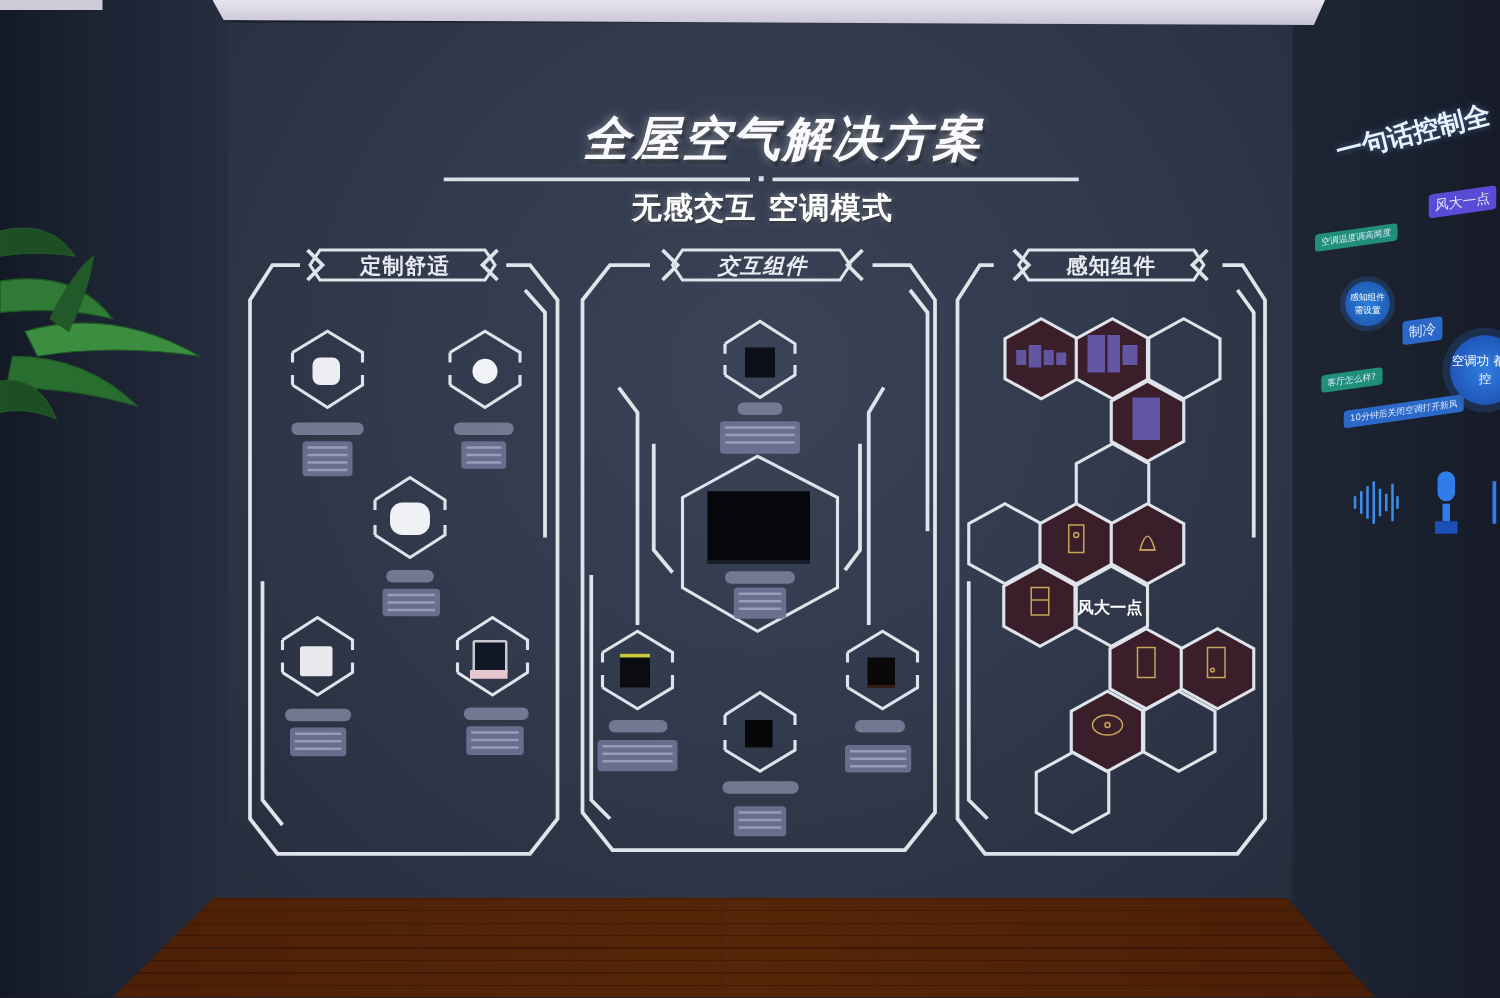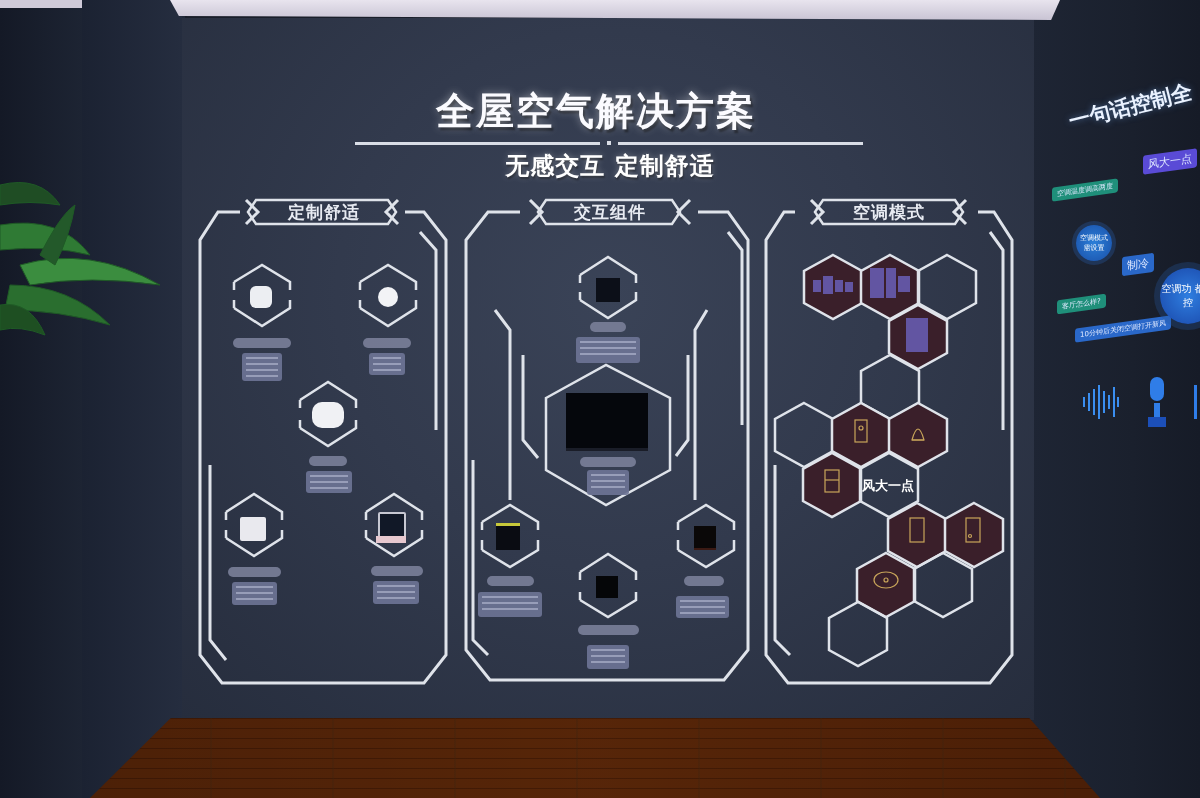--- a/index.html
+++ b/index.html
@@ -7,21 +7,21 @@
   .scene{position:absolute;inset:0;}
   .ceiling{position:absolute;left:170px;top:0;width:890px;height:20px;background:linear-gradient(#e8e4ee,#c9c4d4);clip-path:polygon(0 0,100% 0,99% 100%,1% 80%);}
   .ceiling-left{position:absolute;left:0;top:0;width:82px;height:8px;background:#cfcad8;}
   .left-wall{position:absolute;left:0;top:0;width:185px;height:798px;background:linear-gradient(90deg,#141926 0%,#1d2433 45%,#222a3a 100%);}
   .left-post{position:absolute;left:82px;top:0;width:100px;height:798px;background:linear-gradient(90deg,#1b2232,#252d3f);}
   .right-wall{position:absolute;left:1032px;top:0;width:168px;height:798px;background:linear-gradient(90deg,#1e2534,#1a202d 60%,#161b27);}
   .main-wall{position:absolute;left:182px;top:18px;width:852px;height:702px;background:radial-gradient(ellipse at 50% 40%,#3a4357 0%,#323a4d 45%,#262d3d 100%);}
   .floor{position:absolute;left:90px;top:718px;width:1010px;height:80px;background:repeating-linear-gradient(0deg,#8a5a2a 0 9px,#6b4220 9px 10px),linear-gradient(90deg,#8d5c2c,#a06a34,#8a5729);background-blend-mode:multiply;clip-path:polygon(8% 0,93% 0,100% 100%,0 100%);}
   .floor-planks{position:absolute;left:90px;top:718px;width:1010px;height:80px;background:repeating-linear-gradient(90deg,transparent 0 120px,rgba(60,35,15,.45) 120px 122px);clip-path:polygon(8% 0,93% 0,100% 100%,0 100%);opacity:.6;}
   .plant{position:absolute;left:0;top:175px;width:170px;height:170px;}
-  .title{position:absolute;left:436px;top:86px;width:350px;text-align:left;color:#fbfbff;font-size:38px;font-weight:bold;letter-spacing:2px;text-shadow:0 0 8px rgba(255,255,255,.45),2px 3px 2px rgba(0,0,0,.5);}
+  .title{position:absolute;left:436px;top:86px;width:350px;text-align:right;color:#fbfbff;font-size:38px;font-weight:bold;letter-spacing:2px;text-shadow:0 0 8px rgba(255,255,255,.45),2px 3px 2px rgba(0,0,0,.5);font-style:italic;}
   .title-rule{position:absolute;top:142px;height:3px;background:#d9dde6;}
   .title-dot{position:absolute;left:607px;top:141px;width:4px;height:4px;background:#d9dde6;}
   .subtitle{position:absolute;left:470px;top:150px;width:280px;text-align:center;color:#fff;font-size:24px;font-weight:bold;letter-spacing:1px;text-shadow:0 0 6px rgba(255,255,255,.35),1px 2px 2px rgba(0,0,0,.5);}
   svg.frames{position:absolute;left:0;top:0;width:1200px;height:798px;}
   .panel-title{position:absolute;color:#e8ebf2;font-size:17px;font-weight:bold;text-align:center;letter-spacing:1px;}
   .pill{position:absolute;height:10px;border-radius:6px;background:#7a7f99;opacity:.9;}
   .card{position:absolute;border-radius:3px;background:#6e7596;opacity:.9;}
   .card i{display:block;height:2px;margin:4px 4px 0 4px;background:#b9bfd8;opacity:.7;}
   .device{position:absolute;}
   .rw-title{position:absolute;left:1066px;top:108px;color:#eaf2ff;font-size:21px;font-weight:bold;transform:rotate(-14deg);transform-origin:left top;white-space:nowrap;text-shadow:0 0 6px rgba(120,180,255,.5);}
@@ -50,21 +50,21 @@
       <path d="M10 110 Q70 110 110 150 Q60 135 5 135Z" fill="#2a6e2f"></path>
       <path d="M40 80 Q60 40 75 30 Q70 60 55 90Z" fill="#23592a"></path>
       <path d="M0 130 Q30 125 45 160 Q20 150 0 155Z" fill="#1e4f22"></path>
     </g>
   </svg>
 
   <div class="title">全屋空气解决方案</div>
   <div class="title-rule" style="left:355px;width:245px"></div>
   <div class="title-dot"></div>
   <div class="title-rule" style="left:618px;width:245px"></div>
-  <div class="subtitle">无感交互  定制舒适</div>
+  <div class="subtitle">无感交互  空调模式</div>
 
   <svg class="frames" viewBox="0 0 1200 798">
     <g fill="none" stroke="#dfe3ea" stroke-width="3" stroke-linejoin="miter">
 
       <path d="M240 212 L218 212 L200 240 L200 655 L222 683 L424 683 L446 655 L446 240 L424 212 L405 212"></path>
       <path d="M246 200 L258 212 L246 224"></path>
         <path d="M398 200 L386 212 L398 224"></path>
       <path d="M256 200 L388 200 L396 212 L388 224 L256 224 L248 212 Z" stroke-width="2.5"></path>
       <path d="M420 232 L436 250 L436 430"></path>
       <path d="M210 465 L210 640 L226 660"></path>
@@ -169,22 +169,22 @@
         <rect x="835" y="280" width="8" height="12"></rect>
         <rect x="845" y="282" width="8" height="10"></rect>
       <rect x="870" y="268" width="14" height="30"></rect>
         <rect x="886" y="268" width="10" height="30"></rect>
         <rect x="898" y="276" width="12" height="16"></rect>
       <rect x="906" y="318" width="22" height="34"></rect>
     </g>
   </svg>
 
   <div class="panel-title" style="left:262px;top:201px;width:124px;">定制舒适</div>
-  <div class="panel-title" style="left:552px;top:201px;width:116px;">交互组件</div>
-  <div class="panel-title" style="left:829px;top:201px;width:120px;">空调模式</div>
+  <div class="panel-title" style="left:552px;top:201px;width:116px;font-style:italic;">交互组件</div>
+  <div class="panel-title" style="left:829px;top:201px;width:120px;">感知组件</div>
 
   <div class="device" style="left:250px;top:286px;width:22px;height:22px;background:#eceef2;border-radius:6px;"></div>
   <div class="device" style="left:378px;top:287px;width:20px;height:20px;background:#f2f3f6;border-radius:50%;"></div>
   <div class="device" style="left:312px;top:402px;width:32px;height:26px;background:#f0f1f4;border-radius:10px;"></div>
   <div class="device" style="left:240px;top:517px;width:26px;height:24px;background:#e9e9ee;border-radius:2px;"></div>
   <div class="device" style="left:378px;top:512px;width:24px;height:24px;background:#111827;border:2px solid #c7c8d2;border-radius:2px;"></div>
   <div class="device" style="left:376px;top:536px;width:30px;height:7px;background:#e7c8cf;"></div>
 
   <div class="pill" style="left:233px;top:338px;width:58px;"></div>
   <div class="card" style="left:242px;top:353px;width:40px;height:28px;">
@@ -256,21 +256,21 @@
     </div>
 
   <div class="eco-label">风大一点</div>
 
   <div class="rw-title">一句话控制全</div>
   <div class="chip" style="left:1143px;top:152px;background:#5a4bd6;font-size:11px;">风大一点</div>
   <div class="chip" style="left:1052px;top:183px;background:#1f8f7a;font-size:7px;">空调温度调高两度</div>
   <div class="chip" style="left:1122px;top:255px;background:#2a68c9;font-size:11px;">制冷</div>
   <div class="chip" style="left:1057px;top:297px;background:#1f8f7a;font-size:7px;">客厅怎么样?</div>
   <div class="chip" style="left:1075px;top:322px;background:#2a68c9;font-size:7px;">10分钟后关闭空调打开新风</div>
-  <div class="bubble" style="left:1076px;top:225px;width:36px;height:36px;background:radial-gradient(#2b7fd8,#1a4fa8);box-shadow:0 0 0 4px rgba(40,90,160,.35);font-size:7px;">空调模式 需设置</div>
+  <div class="bubble" style="left:1076px;top:225px;width:36px;height:36px;background:radial-gradient(#2b7fd8,#1a4fa8);box-shadow:0 0 0 4px rgba(40,90,160,.35);font-size:7px;">感知组件 需设置</div>
   <div class="bubble" style="left:1160px;top:268px;width:56px;height:56px;background:radial-gradient(#2f7ee0,#1946a8);box-shadow:0 0 0 6px rgba(40,90,160,.3);font-size:10px;">空调功 都能控</div>
 
   <svg style="position:absolute;left:1080px;top:375px;width:120px;height:60px;" viewBox="0 0 120 60">
     <g stroke="#3a8ef0" stroke-width="2">
       <line x1="4" y1="22" x2="4" y2="32"></line>
         <line x1="9" y1="18" x2="9" y2="36"></line>
         <line x1="14" y1="14" x2="14" y2="40"></line>
       <line x1="19" y1="10" x2="19" y2="44"></line>
         <line x1="24" y1="16" x2="24" y2="38"></line>
         <line x1="29" y1="20" x2="29" y2="34"></line>

